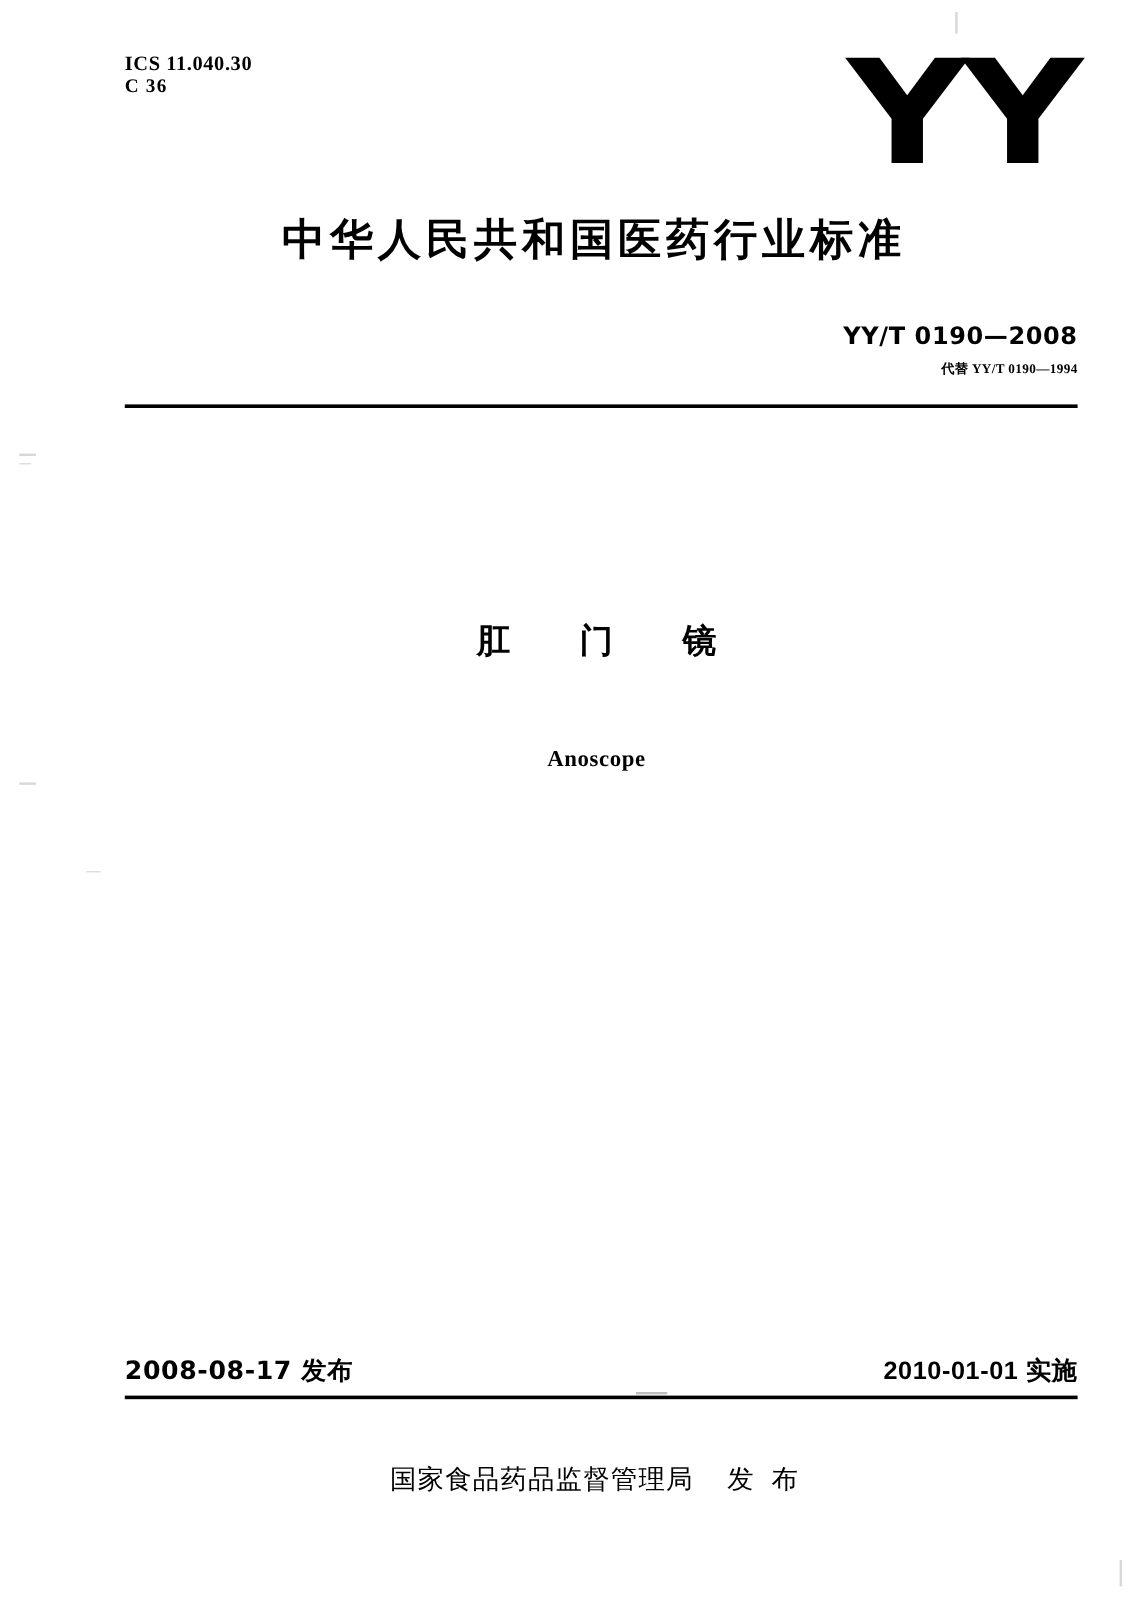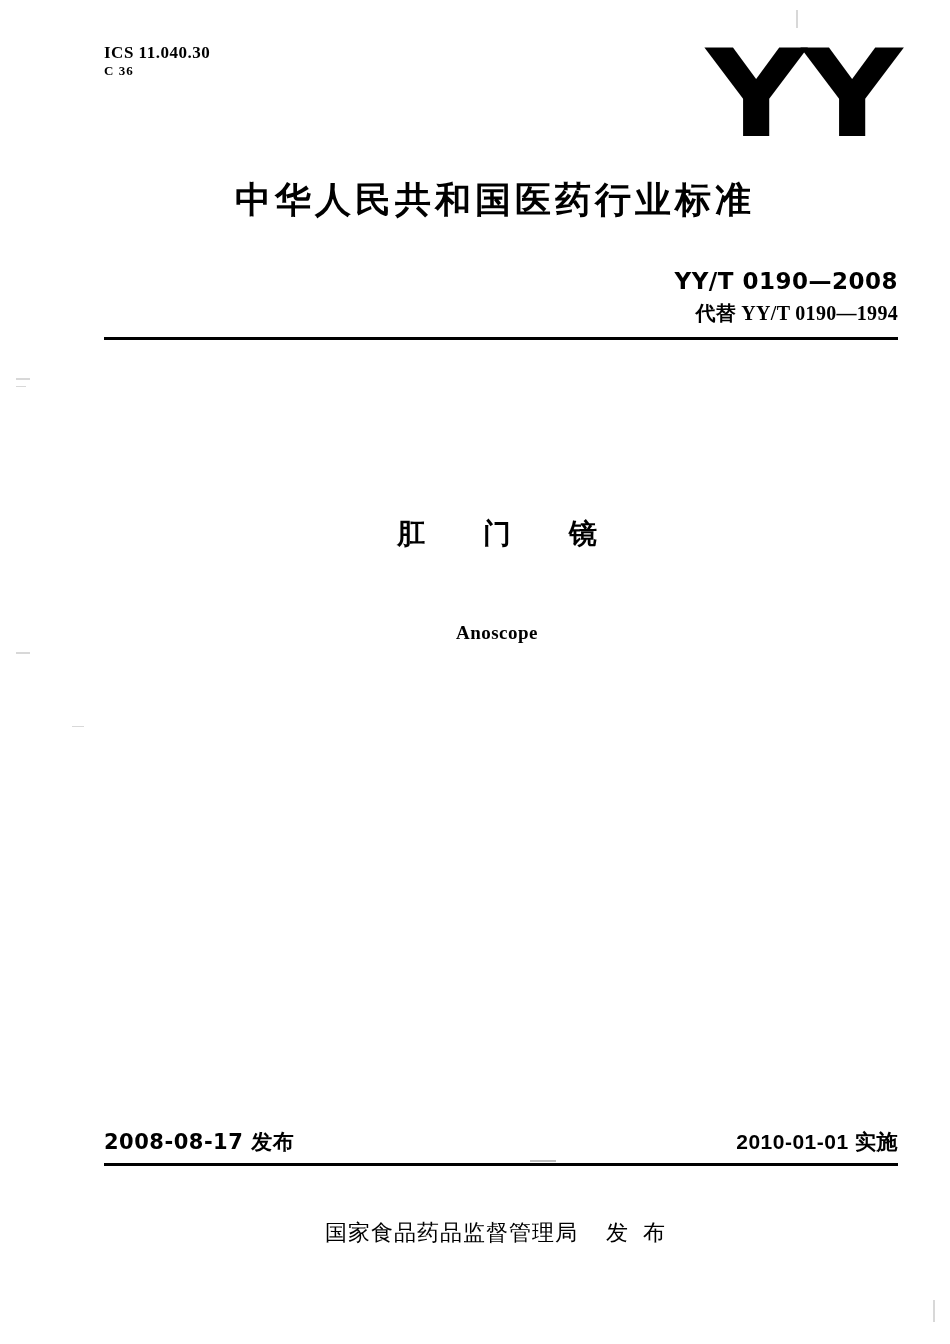--- a/index.html
+++ b/index.html
@@ -25,21 +25,21 @@
     position: absolute;
     left: 104px;
     top: 42px;
     font-family: "Liberation Serif", serif;
     font-weight: bold;
     font-size: 17px;
     line-height: 1.25;
     letter-spacing: 0.5px;
   }
   .ics-line2 {
-    font-size: 13px;
+    font-size: 16px;
     letter-spacing: 1px;
   }
 
   .yy-logo {
     position: absolute;
     right: 96px;
     top: 34px;
     font-family: "DejaVu Sans", sans-serif;
     font-weight: bold;
     font-size: 118px;
@@ -62,31 +62,31 @@
     white-space: nowrap;
   }
 
   .std-number {
     position: absolute;
     right: 96px;
     top: 268px;
     text-align: right;
     font-family: "DejaVu Sans", sans-serif;
     font-weight: bold;
-    font-size: 23px;
+    font-size: 20px;
     letter-spacing: 0.5px;
   }
   .std-replaces {
     position: absolute;
     right: 96px;
     top: 300px;
     text-align: right;
     font-family: "Liberation Serif", serif;
     font-weight: bold;
-    font-size: 20px;
+    font-size: 11px;
     letter-spacing: 0.3px;
   }
 
   .rule-top {
     position: absolute;
     left: 104px;
     right: 96px;
     top: 337px;
     height: 3px;
     background: #000000;

